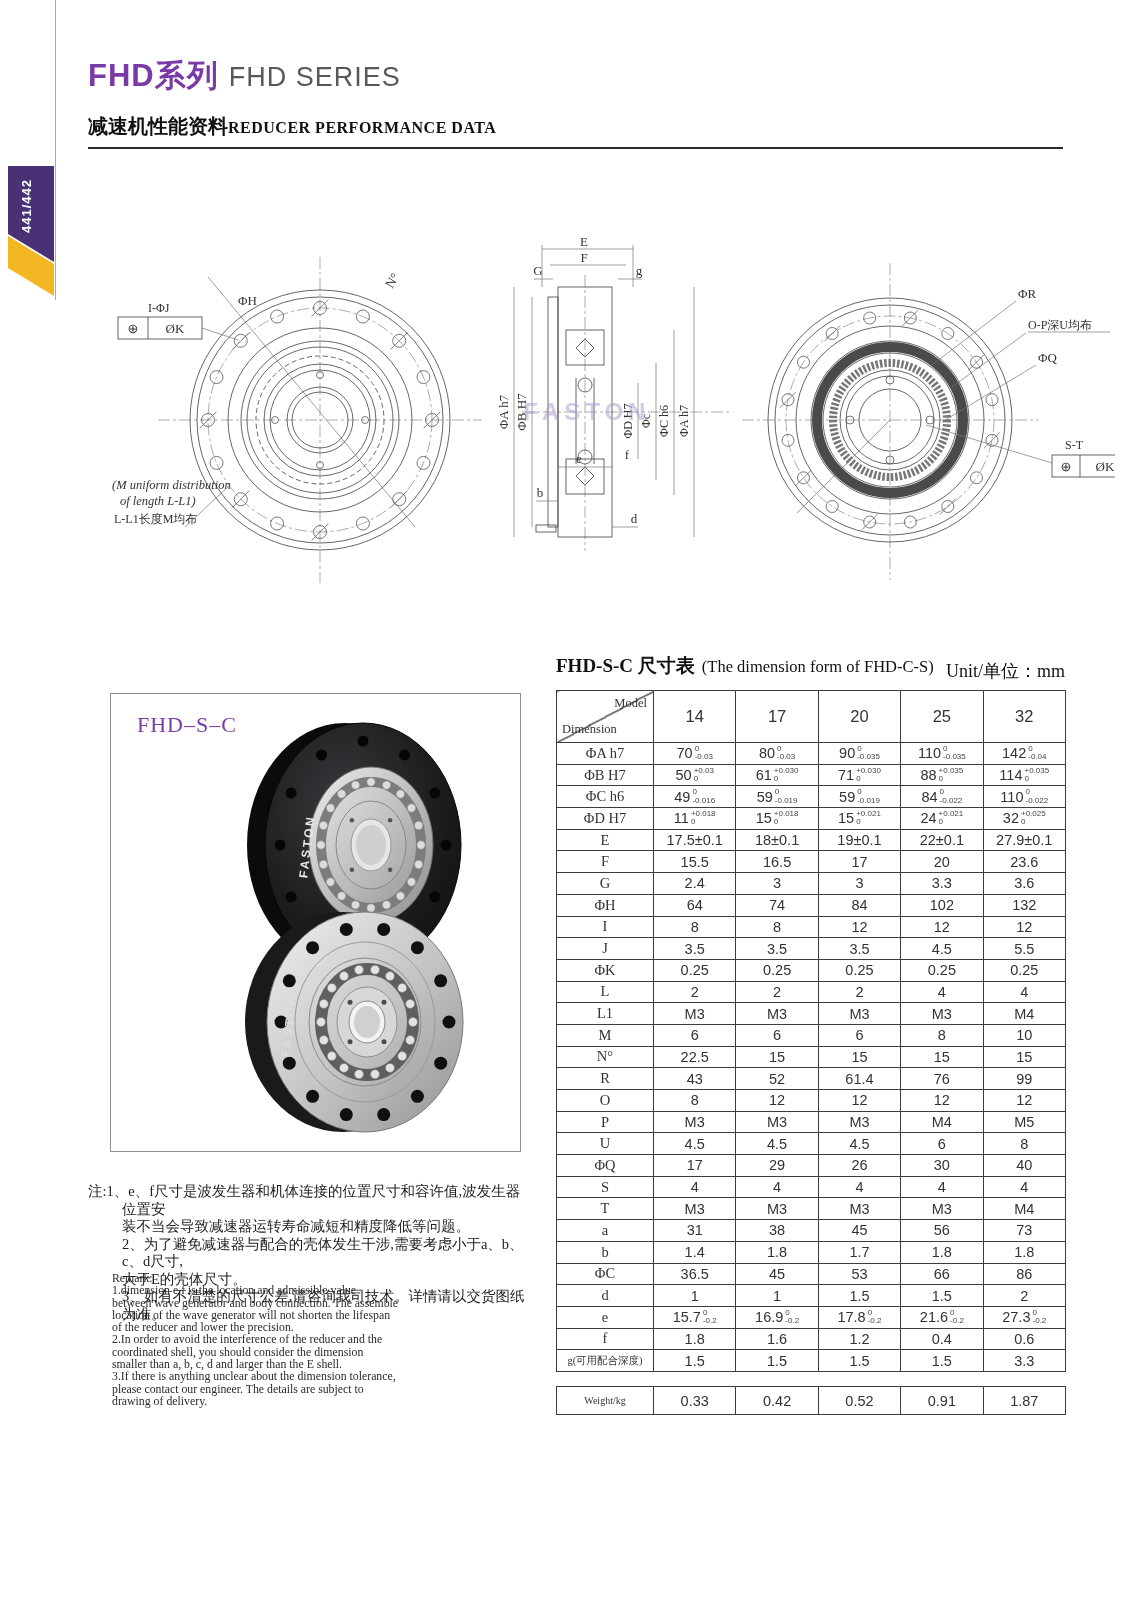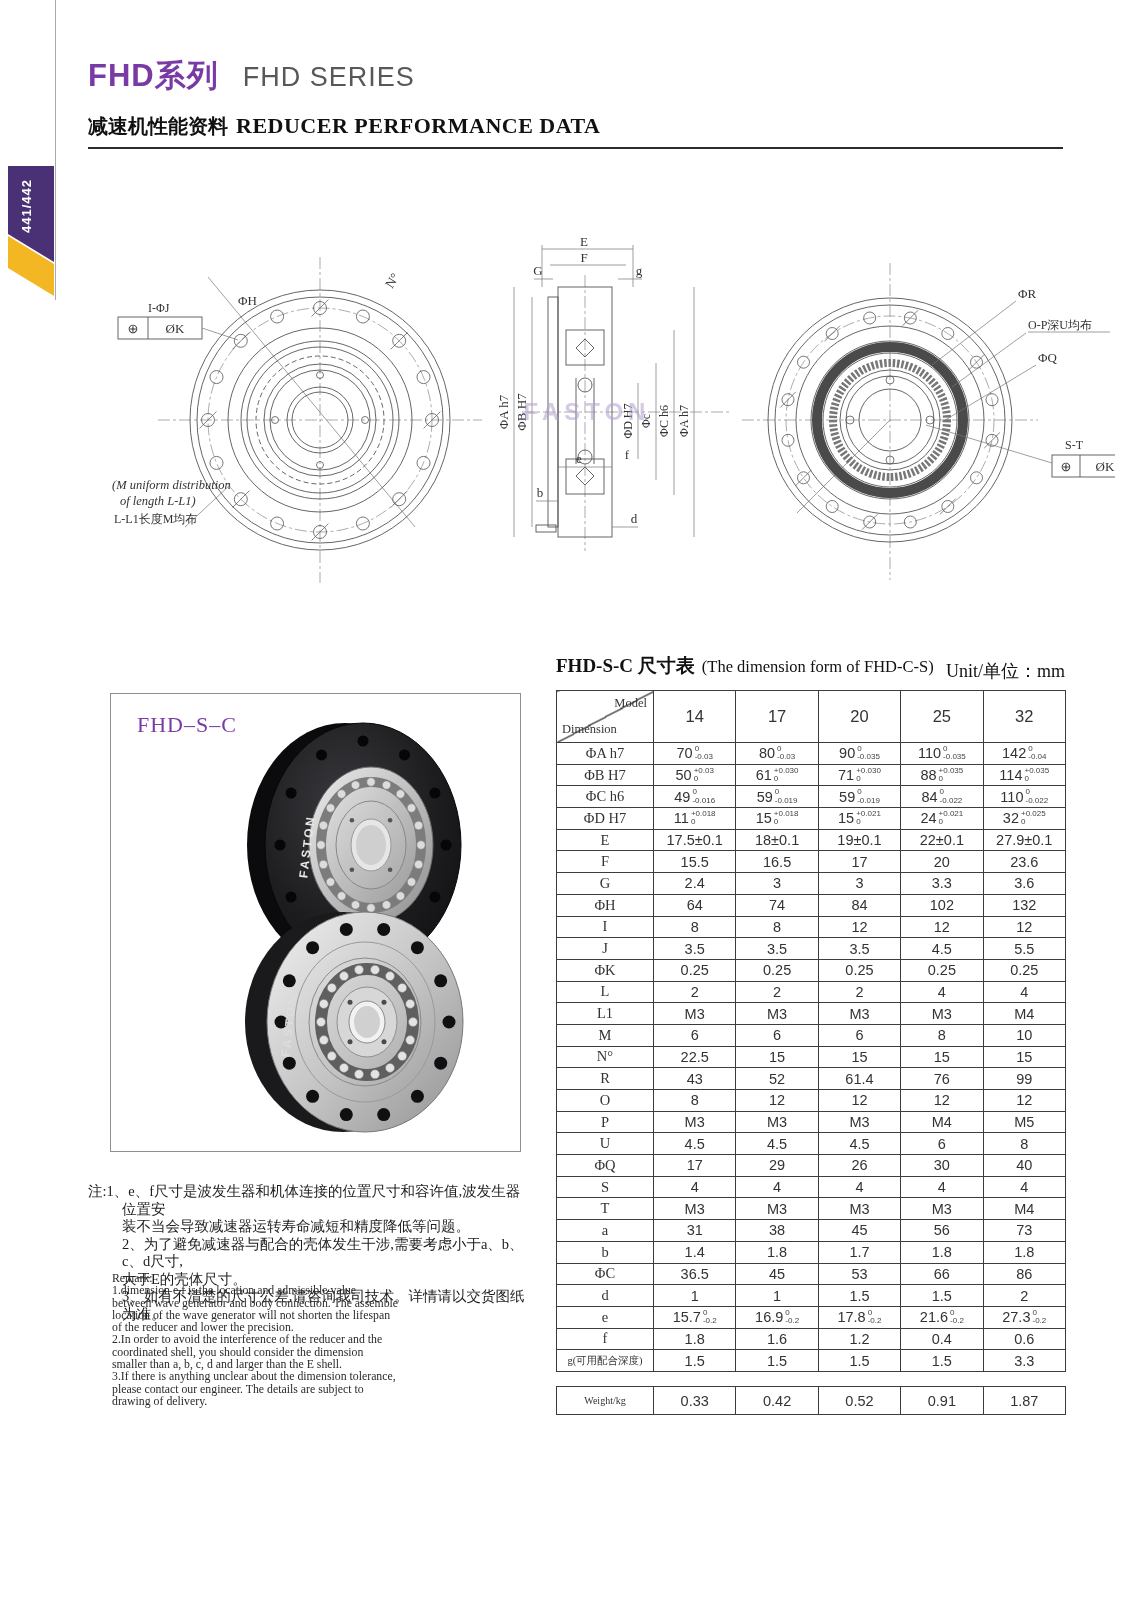--- a/index.html
+++ b/index.html
@@ -4,24 +4,24 @@
 <style>
   *{margin:0;padding:0;box-sizing:border-box;}
   html,body{width:1124px;background:#fff;}
   body{position:relative;height:1600px;font-family:"Liberation Serif",serif;color:#1a1a1a;overflow:hidden;}
 
   
   .edge-line{position:absolute;left:55px;top:0;width:1px;height:300px;background:#aaa;}
   .banner{position:absolute;left:0;top:160px;}
   .series-title{position:absolute;left:88px;top:55px;font-family:"Liberation Sans",sans-serif;white-space:nowrap;}
   .series-zh{font-size:31px;font-weight:600;color:#7a3aa5;letter-spacing:1px;}
-  .series-en{font-size:27px;font-weight:400;color:#58585a;margin-left:24px;letter-spacing:1px;}
+  .series-en{font-size:27px;font-weight:400;color:#58585a;margin-left:10px;letter-spacing:1px;}
   .subtitle{position:absolute;left:88px;top:113px;white-space:nowrap;}
   .subtitle-zh{font-size:20px;font-weight:700;color:#111;}
-  .subtitle-en{font-size:22px;font-weight:700;color:#111;margin-left:8px;letter-spacing:.5px;}
+  .subtitle-en{font-size:16px;font-weight:700;color:#111;margin-left:0;letter-spacing:.5px;}
   .rule{position:absolute;left:88px;top:147px;width:975px;height:2px;background:#2b2b2b;}
 
   
   .drawings{position:absolute;left:90px;top:235px;width:1025px;height:405px;}
   .lineart{fill:none;stroke:#555;stroke-width:.9;}
   .thin{stroke-width:.7;stroke:#777;}
   .cline{stroke:#888;stroke-width:.7;stroke-dasharray:12 3 3 3;fill:none;}
   .dashc{stroke-dasharray:5 3;}
   .dtext{font-family:"Liberation Serif",serif;font-size:13px;fill:#333;}
   .dtext-s{font-size:12px;}

